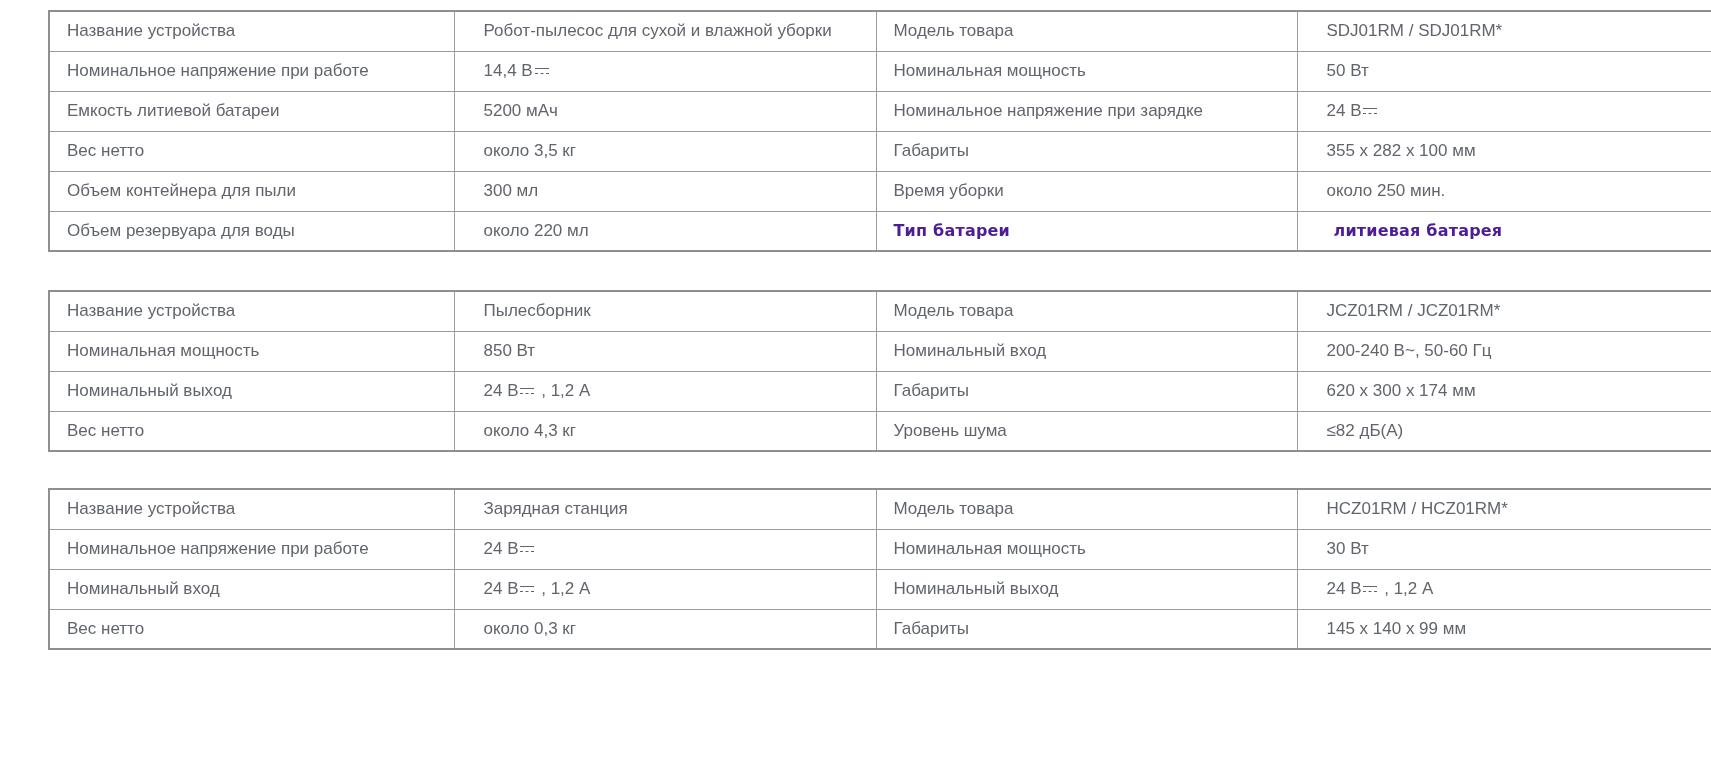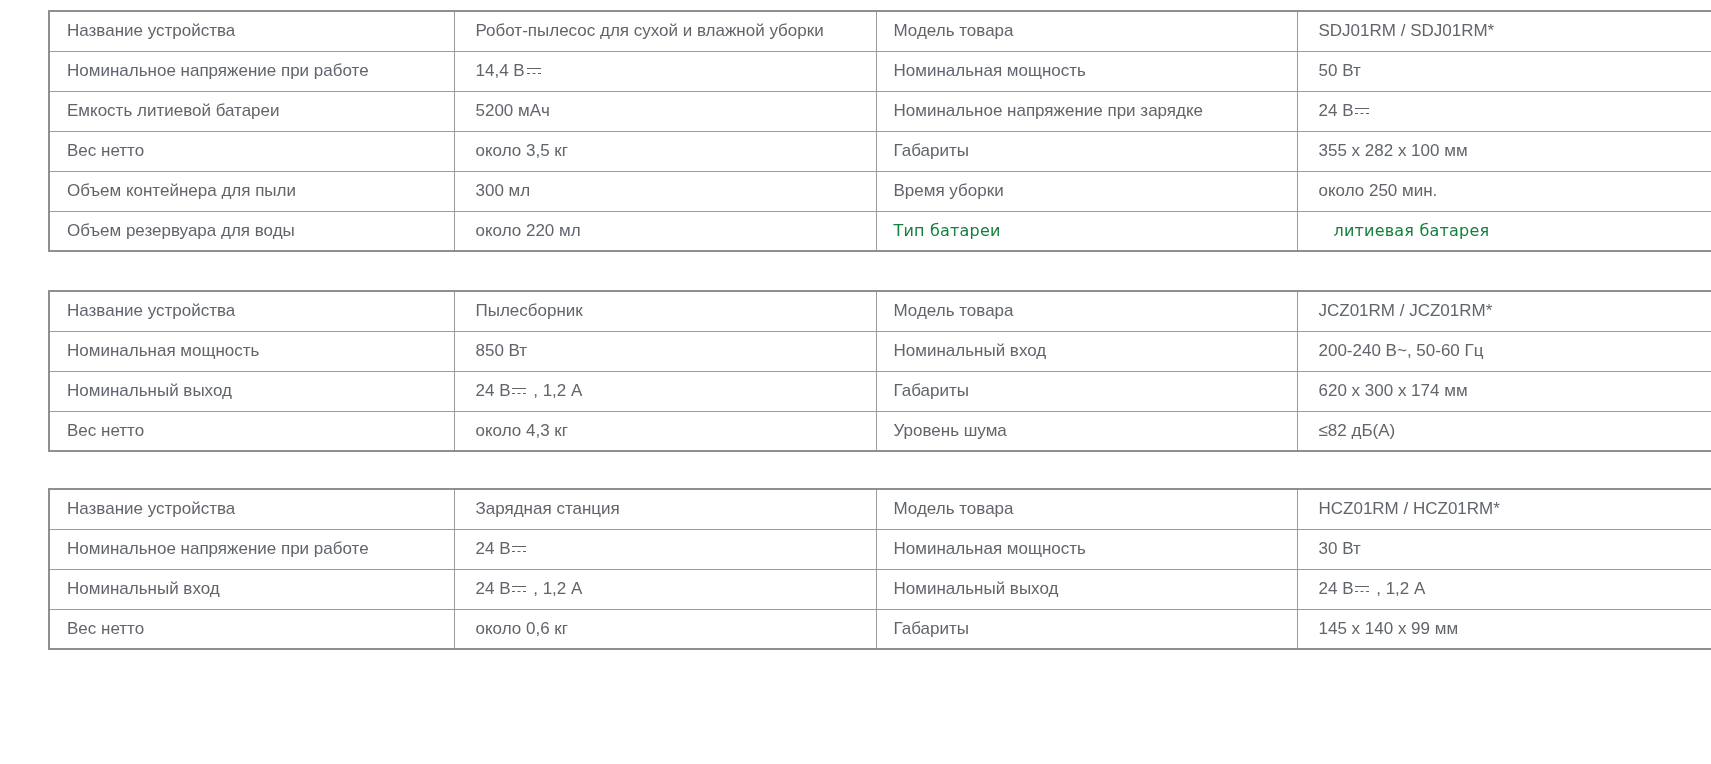--- a/index.html
+++ b/index.html
@@ -31,26 +31,26 @@
     border: 1px solid #9b9b9b;
     height: 40px;
     vertical-align: middle;
     font-size: 17px;
     line-height: 22px;
     color: #60656c;
     white-space: pre-line;
     padding: 8px 10px 8px 17px;
     overflow: hidden;
   }
-  td.value { padding-left: 21px; }
+  td.value { padding-left: 29px; }
   td.strong {
     font-family: "DejaVu Sans", sans-serif;
-    font-weight: 400;
+    font-weight: 700;
     font-size: 16px;
-    color: #15803d;
+    color: #4c1d95;
     letter-spacing: 0.2px;
   }
   td.strong.value { padding-left: 36px; }
   
   .dc {
     display: inline-block;
     width: 16px; height: 11px;
     position: relative;
     margin: 0 1px;
     vertical-align: -1px;
@@ -170,20 +170,20 @@
             <td class="value">30 Вт</td>
           </tr>
           <tr>
             <td class="label">Номинальный вход</td>
             <td class="value">24 В<span class="dc"></span> , 1,2 А</td>
             <td class="label">Номинальный выход</td>
             <td class="value">24 В<span class="dc"></span> , 1,2 А</td>
           </tr>
           <tr>
             <td class="label">Вес нетто</td>
-            <td class="value">около 0,6 кг</td>
+            <td class="value">около 0,3 кг</td>
             <td class="label">Габариты</td>
             <td class="value">145 x 140 x 99 мм</td>
           </tr>
         </tbody>
       </table>
     </div>
 </div>
 
 </body></html>

